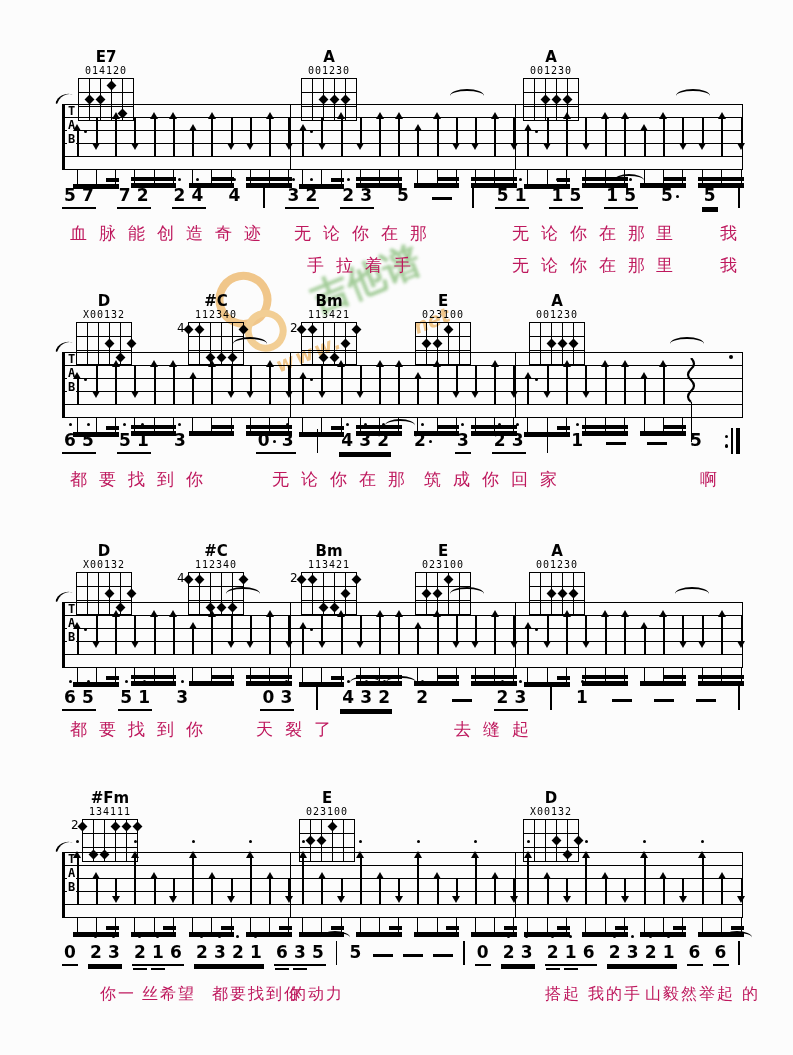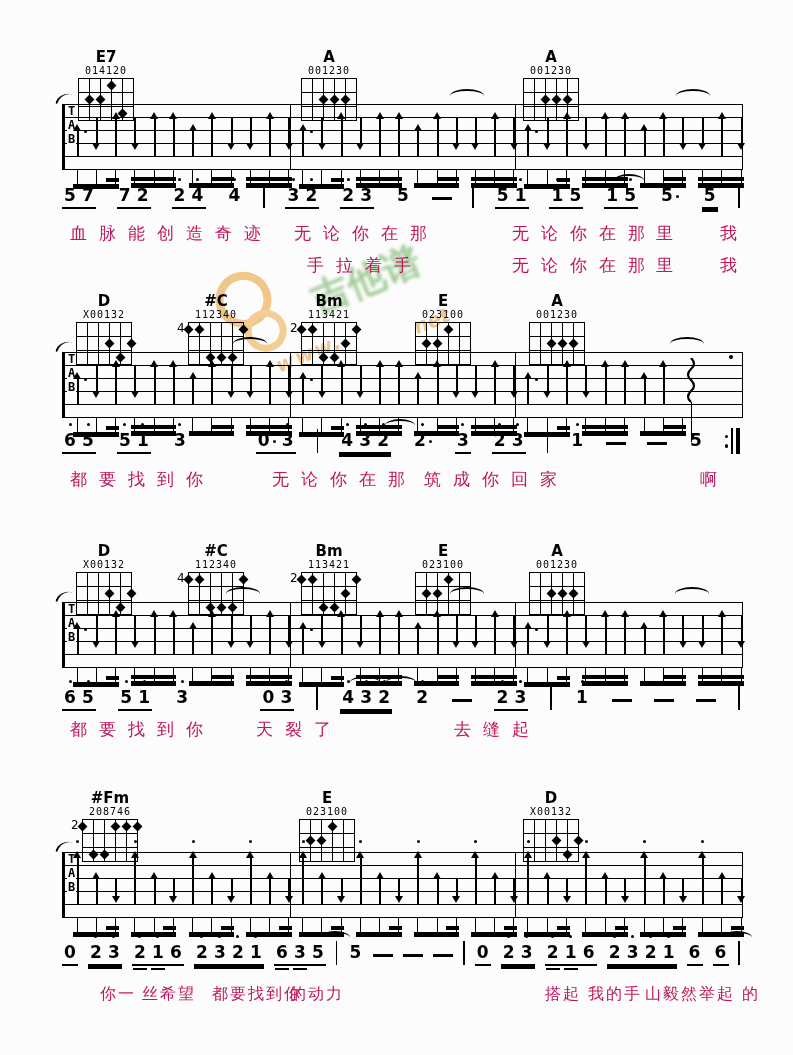--- a/index.html
+++ b/index.html
@@ -802,21 +802,21 @@
         <div class="ndash"></div>
         <div class="nbar"></div>
       </div>
       <div class="lyr" style="left: 70px; top: 178px;">都要找到你</div>
       <div class="lyr" style="left: 256px; top: 178px;">天裂了</div>
       <div class="lyr" style="left: 454px; top: 178px;">去缝起</div>
     </div>
   <div class="system" id="sys3" style="top: 788px; height: 250px;">
       <div class="chord" style="left: 80px; top: 2px;">
         <div class="cname">#Fm</div>
-        <div class="cfing">208746</div>
+        <div class="cfing">134111</div>
         <div class="cgrid">
           <div class="cpos">2</div>
           <div class="cdot" style="left: -3px; top: 3.5px;"></div>
           <div class="cdot" style="left: 30px; top: 3.5px;"></div>
           <div class="cdot" style="left: 41px; top: 3.5px;"></div>
           <div class="cdot" style="left: 52px; top: 3.5px;"></div>
           <div class="cdot" style="left: 8px; top: 31.5px;"></div>
           <div class="cdot" style="left: 19px; top: 31.5px;"></div>
         </div>
       </div>

